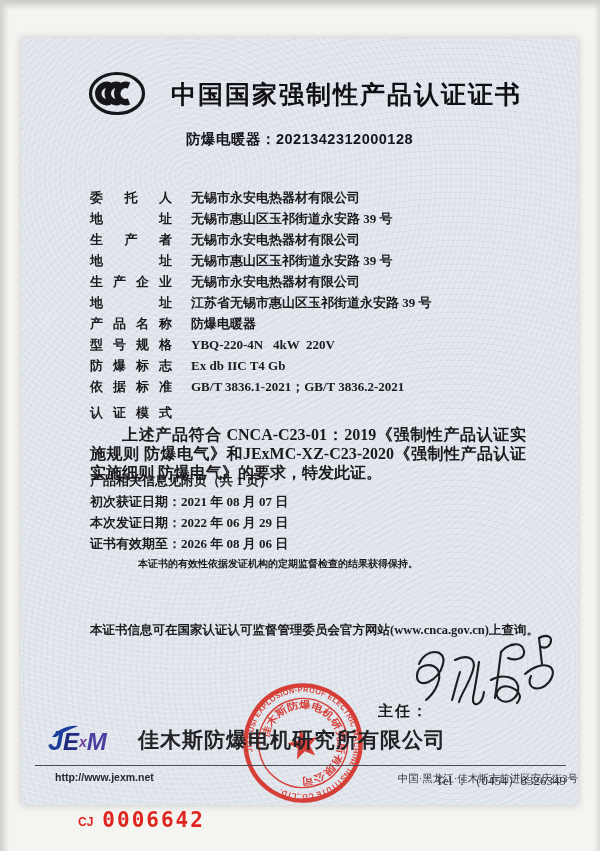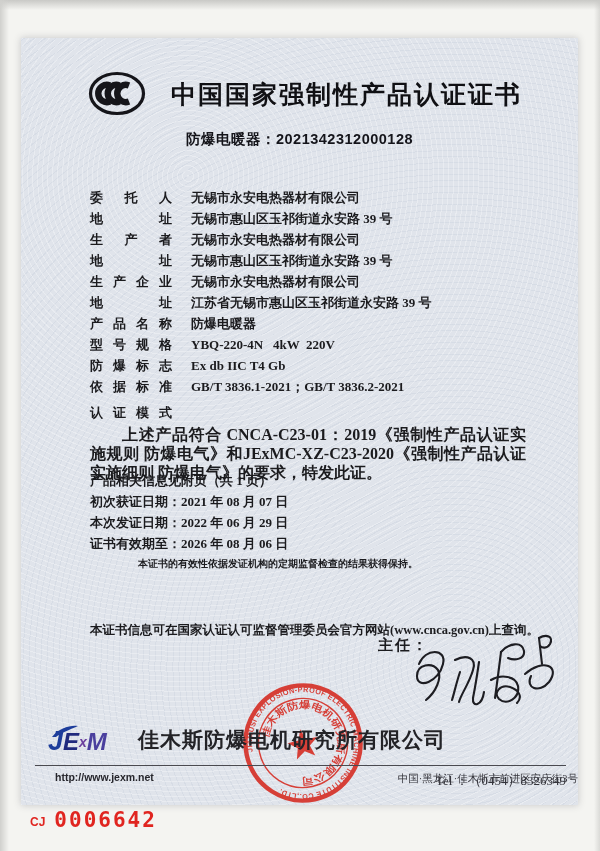--- a/index.html
+++ b/index.html
@@ -41,21 +41,21 @@
   .lbl{width:82px;text-align:justify;text-align-last:justify;flex:none;}
   .val{margin-left:19px;white-space:pre-wrap;}
   .statement{
     left:69px;top:387px;width:436px;font-size:16px;font-weight:700;
     line-height:19px;text-indent:2em;text-align:justify;
   }
   .infoblock{left:69px;top:432px;width:440px;font-size:13px;font-weight:700;line-height:21px;}
   .note1{left:69px;top:519px;width:460px;font-size:10px;font-weight:700;padding-left:48px;}
   .note2{left:69px;top:537px;width:470px;font-size:12.5px;font-weight:700;margin-top:47px;}
   
-  .director{left:357px;top:598px;font-size:15px;font-weight:700;letter-spacing:2px;font-family:Liberation Serif, serif;}
+  .director{left:357px;top:664px;font-size:15px;font-weight:700;letter-spacing:2px;font-family:Liberation Serif, serif;}
   .sign-svg{left:384px;top:592px;}
   
   .stamp-svg{left:212px;top:635px;opacity:.88;}
   
   .jexm{left:27px;top:688px;width:92px;height:34px;font-style:italic;
     font-family:"Liberation Sans","DejaVu Sans",sans-serif;font-weight:900;line-height:30px;white-space:nowrap;}
   .jexm .sw{position:absolute;left:2px;top:-2px;}
   .jexm .j{color:#1d3d9b;font-size:27px;}
   .jexm .e{color:#202a7e;font-size:24px;}
   .jexm .x{color:#6b3f9e;font-size:14px;position:relative;top:-3px;}
@@ -65,21 +65,21 @@
     font-family:"Liberation Sans","DejaVu Sans",sans-serif;
     font-weight:700;font-size:21px;letter-spacing:1px;color:#232327;white-space:nowrap;
   }
   .rule{left:14px;top:727px;width:531px;height:1px;background:#4a4a50;}
   .footer-url{left:34px;top:733px;font-family:"Liberation Sans","DejaVu Sans",sans-serif;
     font-weight:700;font-size:10.5px;color:#26262c;}
   .footer-addr{left:0;top:734px;width:100%;text-align:right;font-size:10.5px;color:#33333a;}
   .footer-tel{right:12px;top:734px;font-size:13px;color:#33333a;}
   
   .serial{position:absolute;left:30px;top:810px;display:flex;align-items:flex-end;gap:9px;color:#e02520;}
-  .serial .pfx{font-family:"Liberation Sans","DejaVu Sans",sans-serif;font-size:12px;font-weight:700;line-height:17px;}
+  .serial .pfx{font-family:"Liberation Sans","DejaVu Sans",sans-serif;font-size:12px;font-weight:700;line-height:17px;margin-left:48px;}
   .serial .num{font-family:"DejaVu Sans Mono",monospace;font-size:21px;font-weight:700;letter-spacing:2px;line-height:21px;}
   svg text{font-family:"Liberation Sans","DejaVu Sans",sans-serif;}
 </style>
 </head>
 <body>
 
 <div class="sheet">
 
   <svg class="abs ccc-logo" viewBox="0 0 58 45" width="58" height="45">
     <ellipse cx="29" cy="22.5" rx="26.5" ry="20" fill="none" stroke="#15151a" stroke-width="3.2"></ellipse>

